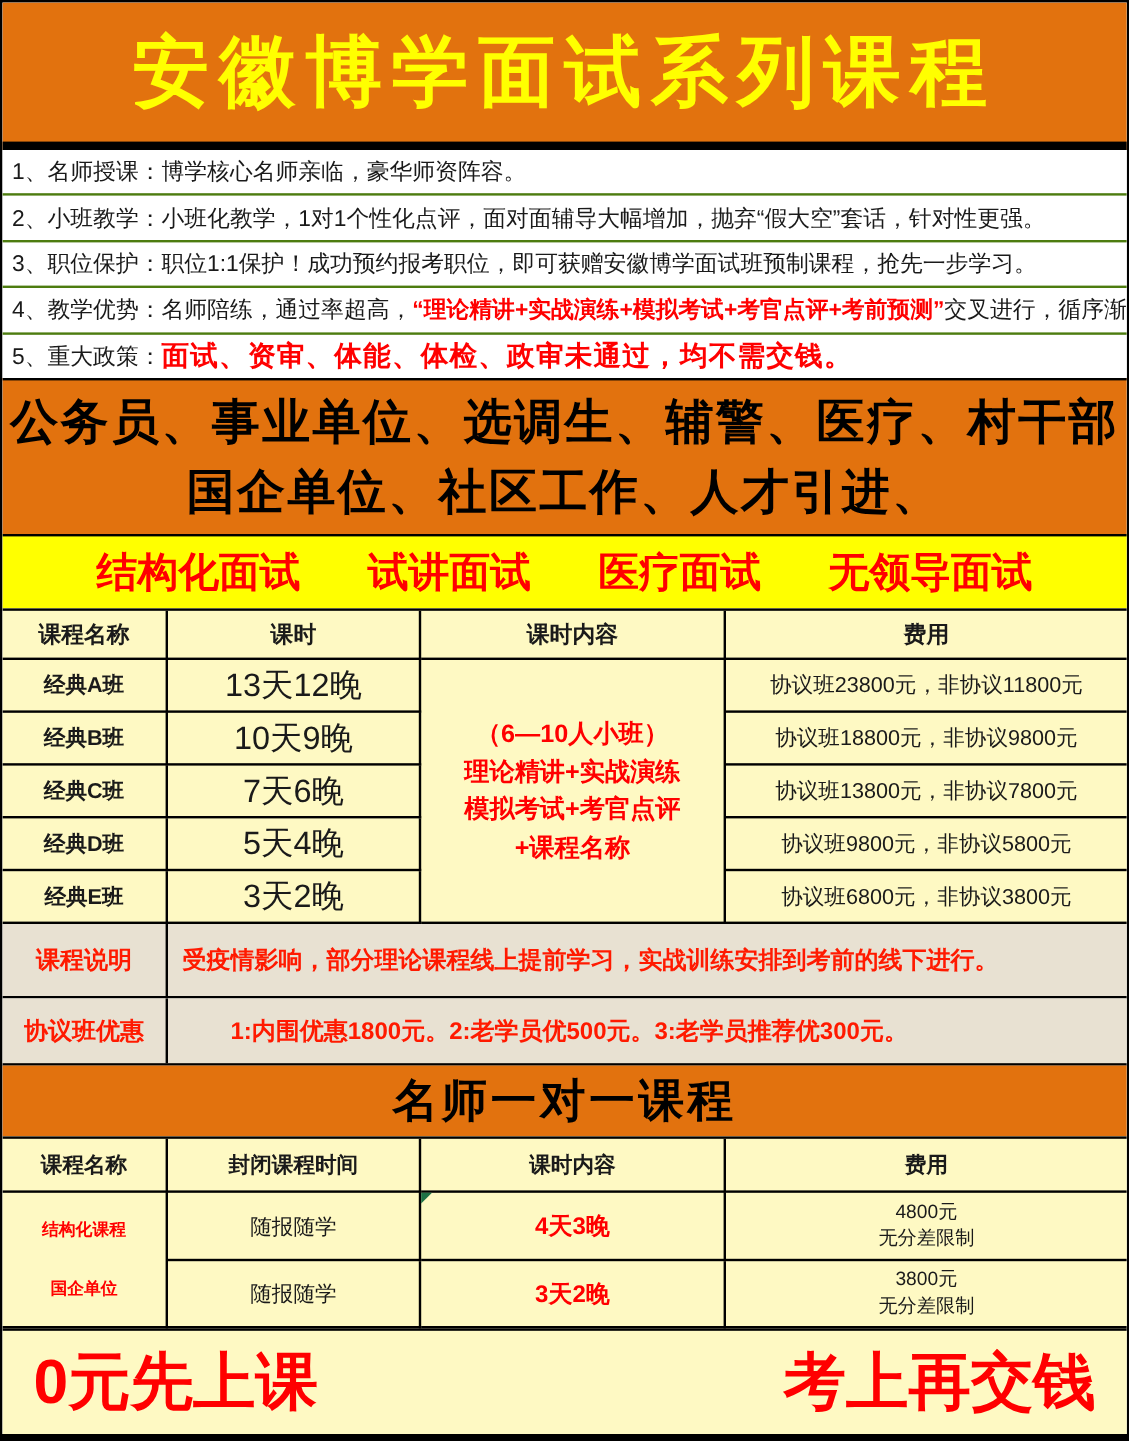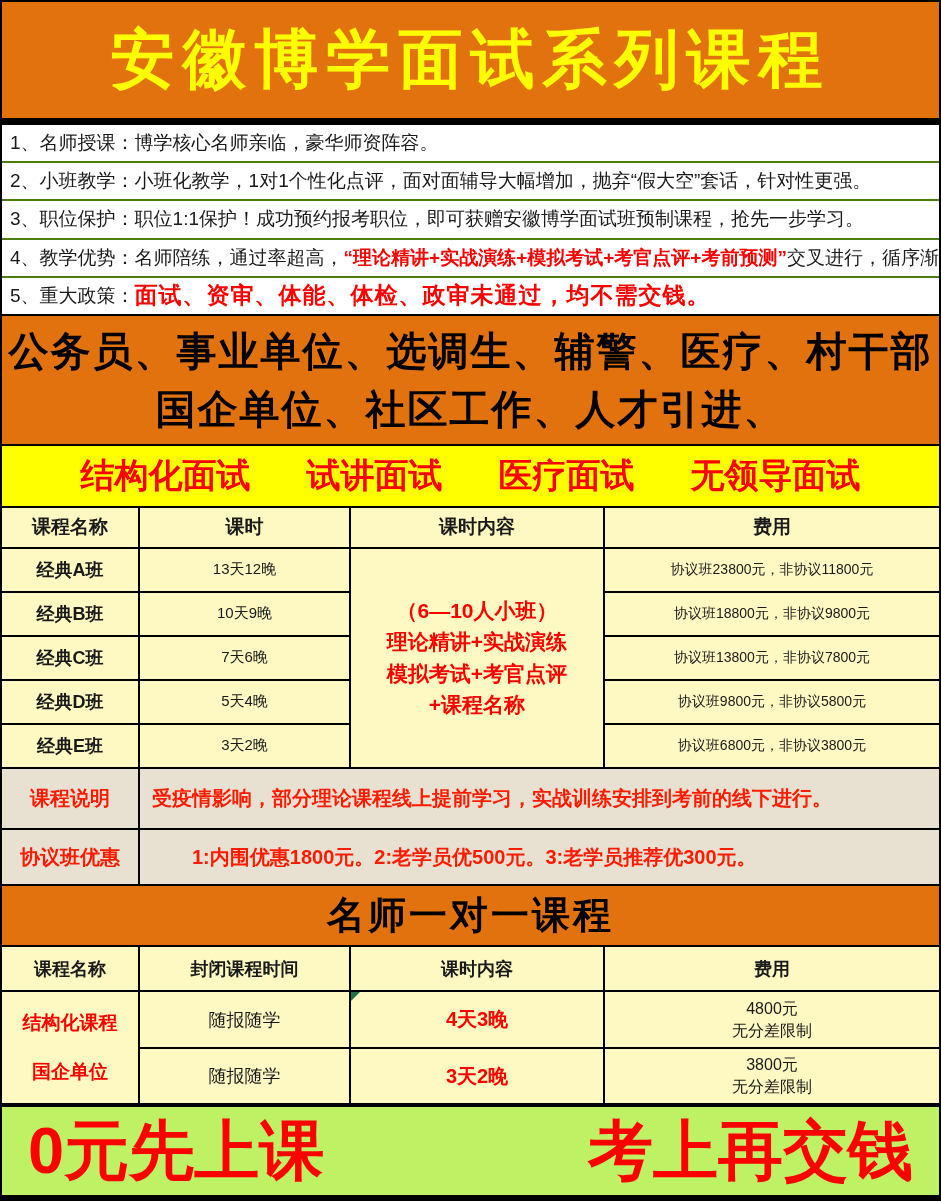--- a/index.html
+++ b/index.html
@@ -44,22 +44,22 @@
   .cell{
     border-right:2px solid #000; border-bottom:2px solid #000;
     display:flex; align-items:center; justify-content:center; text-align:center;
     color:#1a1a1a; position:relative;
   }
   .cell.lastcol{ border-right:none; }
   .th{ font-weight:700; font-size:19px; }
   
   .course-table{ grid-template-columns:138px 211px 254px 1fr; grid-template-rows:41px repeat(5, 44px); }
   .course-table .name{ font-weight:700; font-size:18px; }
-  .course-table .hours{ font-size:15px;text-align:center; }
-  .course-table .fee{ font-size:14px;text-align:center; }
+  .course-table .hours{ font-size:27px;text-align:center; }
+  .course-table .fee{ font-size:18px;text-align:center; }
   .content-cell{ flex-direction:column; color:#ff0000; font-weight:700; font-size:21px; line-height:1.5; }
   
   .note-row{
     display:grid; grid-template-columns:138px 1fr; background:#e8e1d2; border-bottom:2px solid #000;
   }
   .note-row .label{
     border-right:2px solid #000; display:flex; align-items:center; justify-content:center;
     font-size:20px; font-weight:700; color:#ff1a00; text-align:center;
   }
   .note-row .text{
@@ -68,33 +68,33 @@
   }
   .note-1{ height:62px; }
   .note-2{ height:56px;gap:40px; }
   
   .one-banner{
     height:59px; background:#e2720e; display:flex; align-items:center; justify-content:center;
     font-size:38px; font-weight:700; color:#000; letter-spacing:3px;
   }
   .one-table{ grid-template-columns:138px 211px 254px 1fr; grid-template-rows:45px 57px 56px; }
   .one-table .th{ font-size:18px; }
-  .one-table .cnames{ flex-direction:column; justify-content:space-around; color:#ff0000; font-weight:700; font-size:19px; padding:6px 0; }
+  .one-table .cnames{ flex-direction:column; justify-content:space-around; color:#ff0000; font-weight:700; font-size:14px; padding:6px 0; }
   .one-table .time{ font-size:18px; }
   .one-table .hours2{ font-size:20px; font-weight:700; color:#ff0000; }
   .one-table .fee2{ flex-direction:column; font-size:16px; line-height:1.35; }
   .corner-marker{
     position:absolute; top:0; left:0; width:0; height:0;
     border-top:9px solid #1e7145; border-right:9px solid transparent;
   }
   
   .bottom-banner{
-    flex:1; background:#bef264; border-top:2px solid #000;
+    flex:1; background:#fef9c3; border-top:2px solid #000;
     display:flex; align-items:center; justify-content:space-between; padding:0 26px;
-    font-size:65px; font-weight:700; color:#ff0000; white-space:nowrap;
+    font-size:52px; font-weight:700; color:#ff0000; white-space:nowrap;
   }
 </style>
 </head>
 <body>
 
 <div class="poster">
 
   <header class="title-banner">
     <h1>安徽博学面试系列课程</h1>
   </header>

